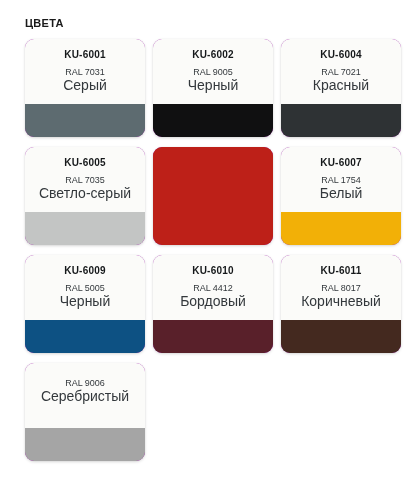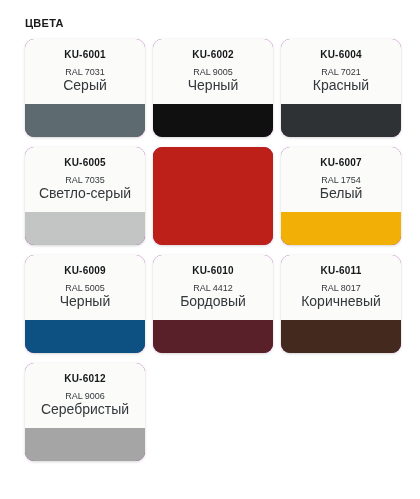--- a/index.html
+++ b/index.html
@@ -148,21 +148,20 @@
       <div class="card">
         <div class="card-text">
           <div class="card-code">KU-6011</div>
           <div class="card-ral">RAL 8017</div>
           <div class="card-name">Коричневый</div>
         </div>
         <div class="card-swatch" style="background: rgb(68, 41, 31);"></div>
       </div>
       <div class="card">
         <div class="card-text">
-          <div class="card-code">KU-6012</div>
           <div class="card-ral">RAL 9006</div>
           <div class="card-name">Серебристый</div>
         </div>
         <div class="card-swatch" style="background: rgb(165, 165, 165);"></div>
       </div>
     </div>
 
 </div>
 
 </body></html>

